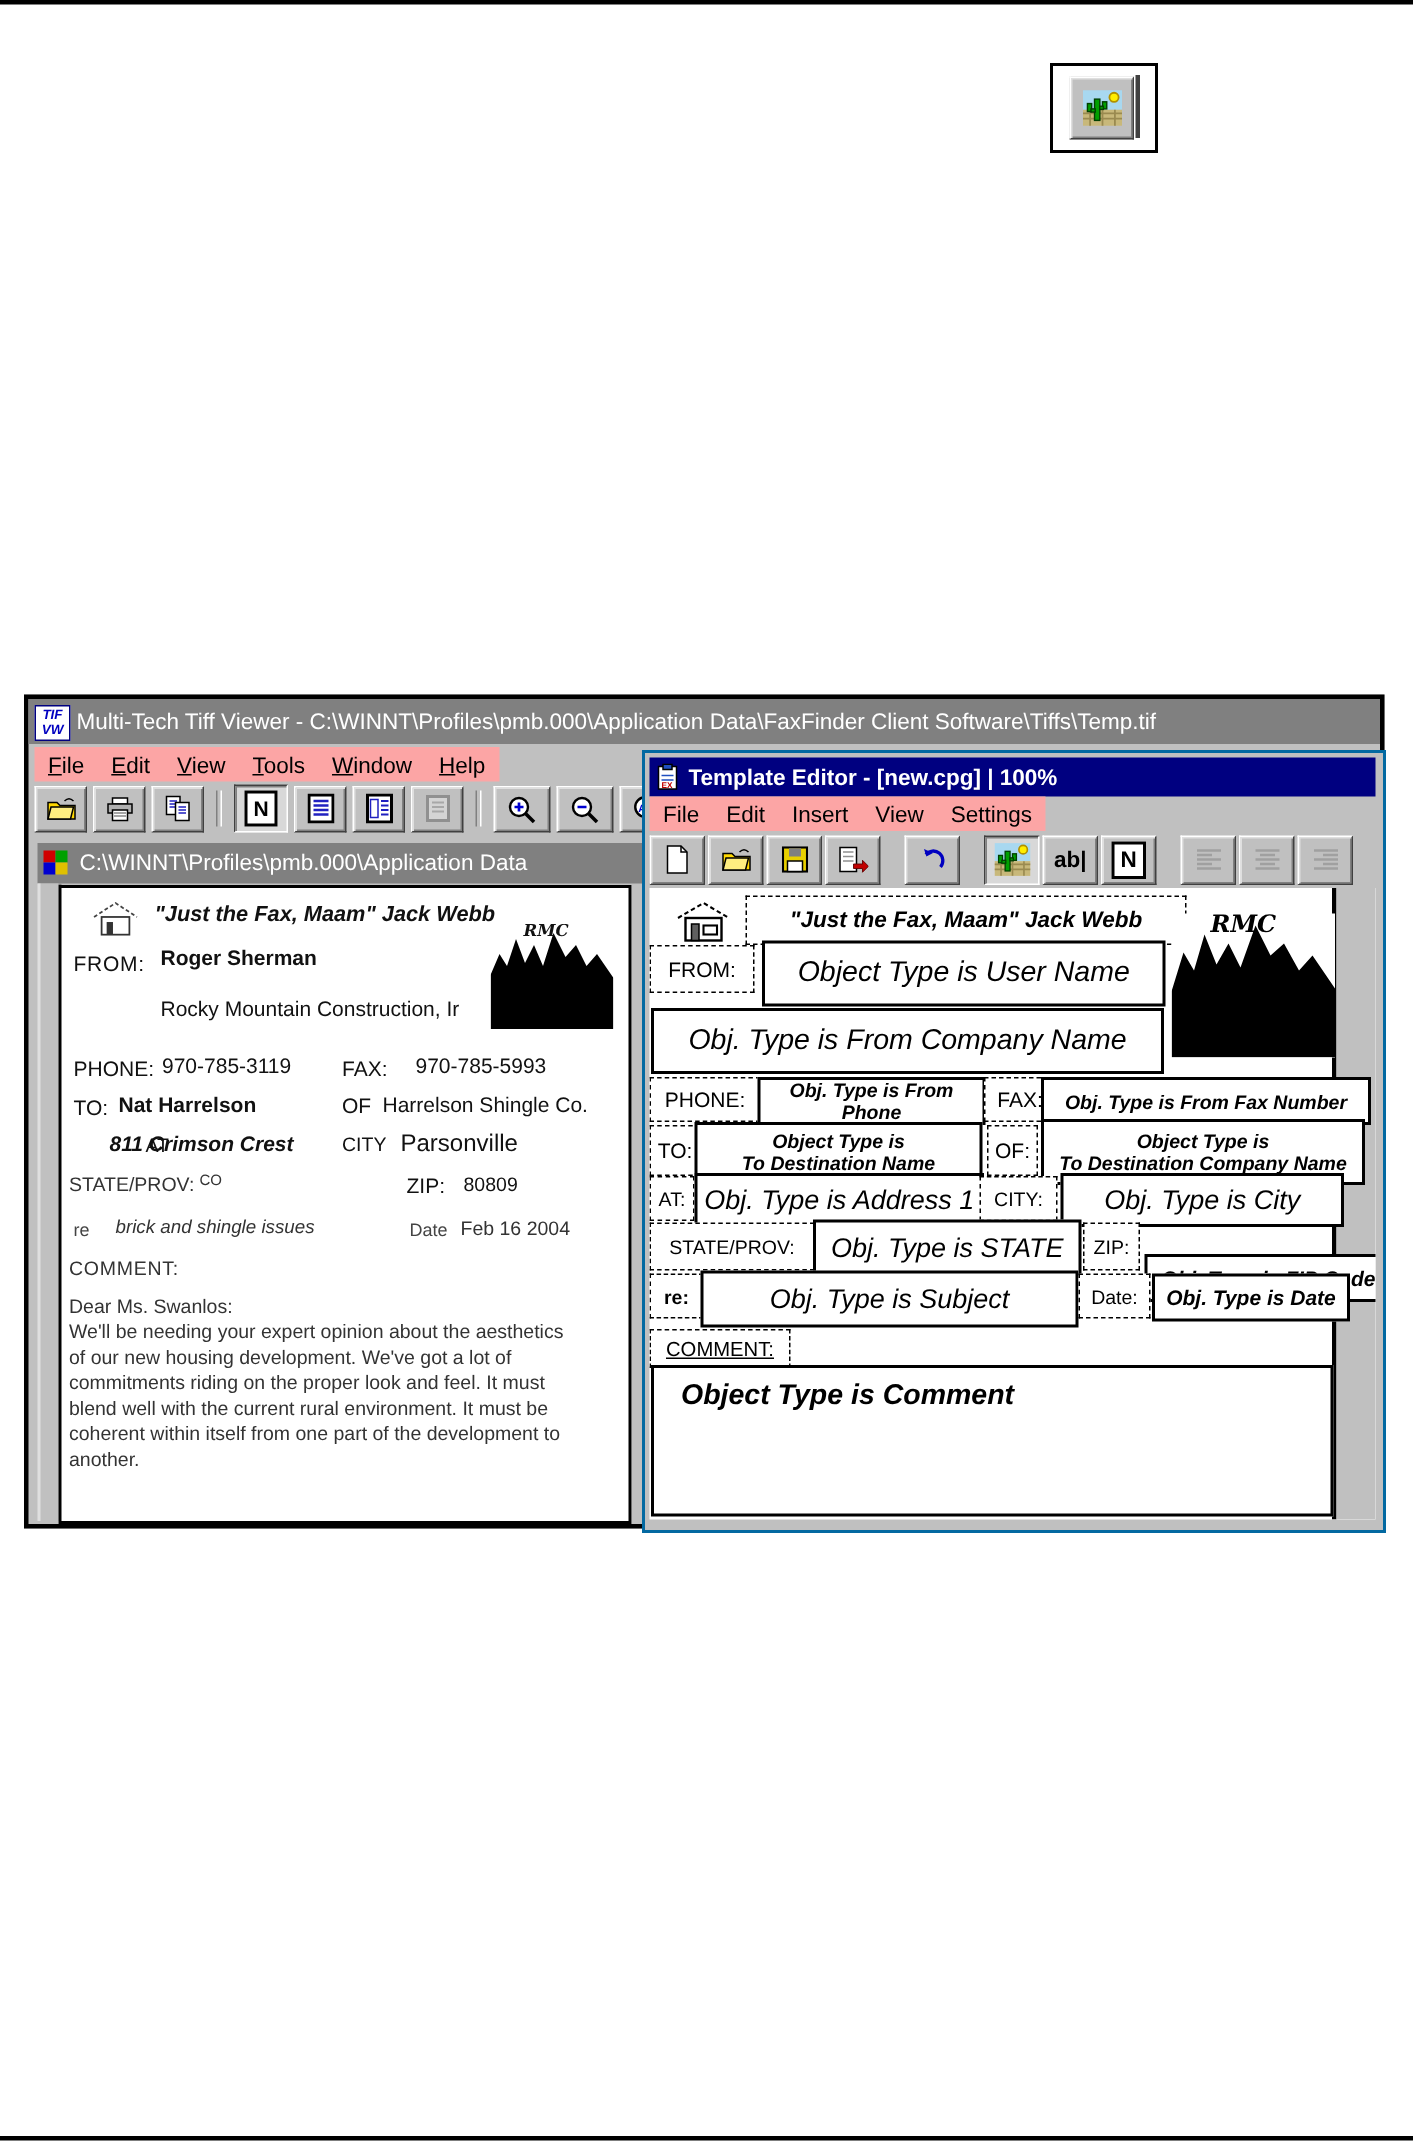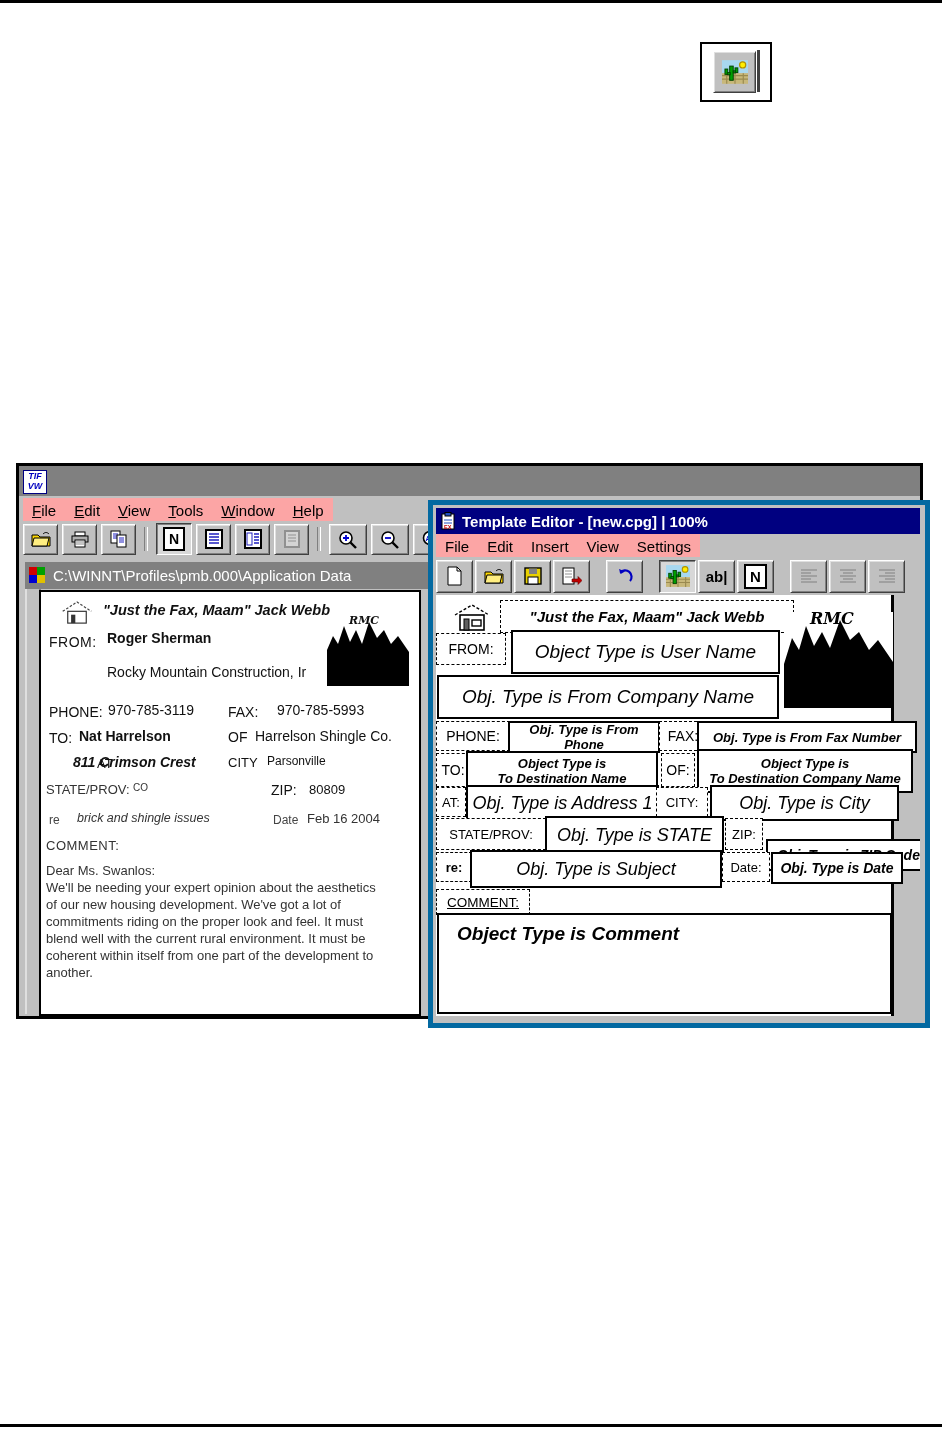--- a/index.html
+++ b/index.html
@@ -66,20 +66,21 @@
       </svg>
     </div>
     <div class="abs" style="left:55px;top:6px;width:3px;height:42px;background:#404040;"></div>
   </div>
 
   <div class="shot">
 
     <div class="tbar tbar-gray" style="left:0;top:0;width:901px;height:30px;">
       <span class="abs" style="left:4px;top:4px;width:22px;height:22px;background:#fff;border:1px solid #000080;
             color:#0000c0;font-size:9px;font-weight:bold;line-height:10px;text-align:center;font-style:italic;">TIF<br>VW</span>
+      <span style="margin-left:32px;">Multi-Tech Tiff Viewer - C:\WINNT\Profiles\pmb.000\Application Data\FaxFinder Client Software\Tiffs\Temp.tif</span>
     </div>
 
     <div class="menubar ul1" style="left:4px;top:32px;height:23px;">
       <span class="mitem">File</span>
       <span class="mitem">Edit</span>
       <span class="mitem">View</span>
       <span class="mitem">Tools</span>
       <span class="mitem">Window</span>
       <span class="mitem">Help</span>
     </div>
@@ -207,21 +208,21 @@
       <span class="t" style="left:236px;top:110px;">970-785-5993</span>
 
       <span class="t" style="left:8px;top:138px;">TO:</span>
       <span class="t" style="left:38px;top:136px;font-weight:bold;">Nat Harrelson</span>
       <span class="t" style="left:187px;top:137px;">OF</span>
       <span class="t" style="left:214px;top:136px;">Harrelson Shingle Co.</span>
 
       <span class="t" style="left:8px;top:164px;font-size:13px;margin-left:48px;">AT</span>
       <span class="t" style="left:32px;top:162px;font-weight:bold;font-style:italic;">811 Crimson Crest</span>
       <span class="t" style="left:187px;top:163px;font-size:13px;">CITY</span>
-      <span class="t" style="left:226px;top:162px;font-size:12px;">Parsonville</span>
+      <span class="t" style="left:226px;top:162px;font-size:16px;">Parsonville</span>
 
       <span class="t" style="left:5px;top:190px;font-size:13px;color:#333;">STATE/PROV:</span>
       <span class="t" style="left:92px;top:190px;font-size:10px;color:#333;">CO</span>
       <span class="t" style="left:230px;top:190px;">ZIP:</span>
       <span class="t" style="left:268px;top:190px;font-size:13px;">80809</span>
 
       <span class="t" style="left:8px;top:221px;font-size:12px;color:#444;">re</span>
       <span class="t" style="left:36px;top:219px;font-size:12.5px;font-style:italic;color:#333;">brick and shingle issues</span>
       <span class="t" style="left:232px;top:221px;font-size:12px;color:#444;">Date</span>
       <span class="t" style="left:266px;top:219px;font-size:13px;color:#333;">Feb 16 2004</span>
@@ -229,21 +230,21 @@
       <span class="t" style="left:5px;top:246px;font-size:13px;color:#333;letter-spacing:.5px;">COMMENT:</span>
       <div class="abs pre" style="left:5px;top:270px;width:362px;font-size:13px;line-height:17px;color:#333;">Dear Ms. Swanlos:
  We'll be needing your expert opinion about the aesthetics
 of our new housing development.  We've got a lot of
 commitments riding on the proper look and feel.  It must
 blend well with the current rural environment.  It must be
 coherent within itself from one part of the development to
 another.</div>
     </div>
 
-    <div class="abs" style="left:409px;top:34px;width:488px;height:514px;border:5px solid #0369a1;background:#c0c0c0;padding:2px;">
+    <div class="abs" style="left:409px;top:34px;width:488px;height:514px;border:2px solid #0369a1;background:#c0c0c0;padding:2px;">
 
       <div class="tbar tbar-blue" style="left:3px;top:3px;width:484px;height:26px;">
         <svg class="abs" style="left:4px;top:4px;" width="16" height="18" viewBox="0 0 16 18">
           <rect x="2" y="2" width="12" height="15" fill="#fff" stroke="#000"></rect>
           <rect x="5" y="0.5" width="6" height="3.5" fill="#2050c0" stroke="#000"></rect>
           <path d="M4 8h8M4 11h8" stroke="#2050c0"></path>
           <text x="4" y="16.5" font-size="5.5" fill="#c00000" font-weight="bold">EX</text>
           </svg>
         <span style="margin-left:26px;">Template Editor - [new.cpg] | 100%</span>
       </div>

